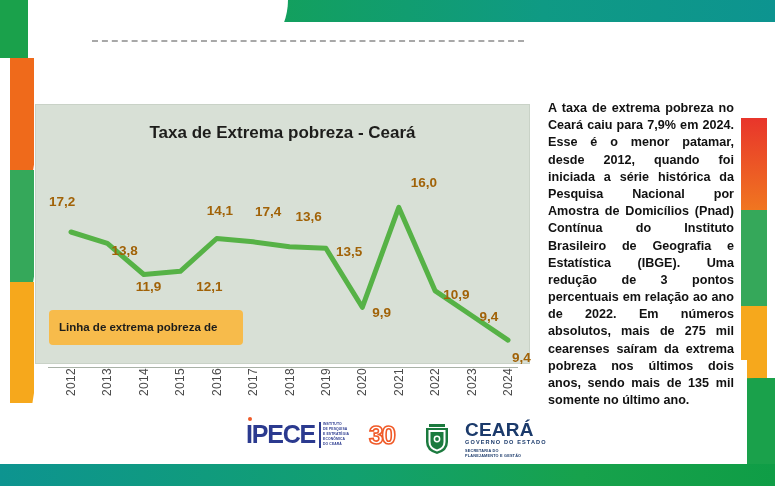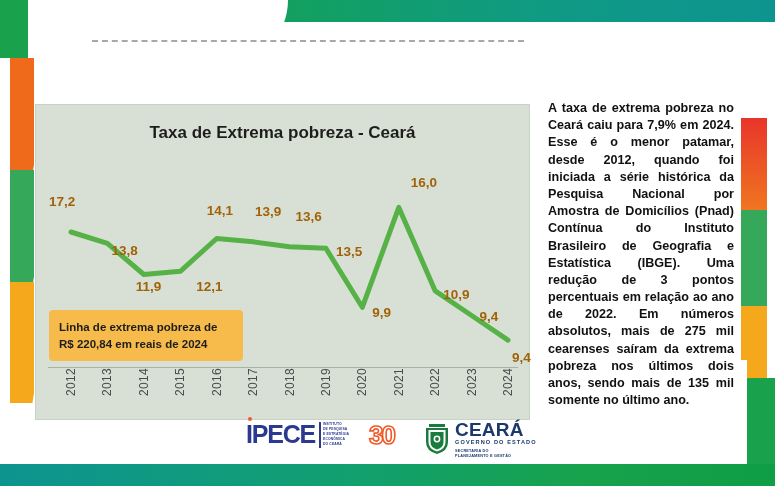--- a/index.html
+++ b/index.html
@@ -73,21 +73,21 @@
   }
   .title .brand{color:#f05a28;font-weight:700;}
   .title .rest{font-weight:400;color:#1a1a1a;}
   .dash-rule{
     margin-top:10px;width:432px;height:0;
     border-top:2px dashed #9a9a9a;opacity:.85;
   }
 
   
   .chart-panel{
-    position:absolute;left:35px;top:104px;width:495px;height:316px;
+    position:absolute;left:35px;top:104px;width:495px;height:260px;
     background:#d8e0d6;border:1px solid #c9d2c7;box-sizing:border-box;
   }
   .chart-title{
     position:absolute;left:0;top:18px;width:100%;text-align:center;
     font-size:17px;font-weight:700;color:#1d1d1b;
   }
   .plot{position:absolute;left:0;top:0;width:495px;height:316px;}
   .plot svg{display:block;}
   .xaxis{
     position:absolute;left:12px;top:262px;width:470px;height:1px;background:#a9b2a7;
@@ -131,21 +131,21 @@
   .ipece-sub{
     font-size:3.4px;line-height:1.5;color:#2b3a8f;font-weight:700;
     border-left:2px solid #2b3a8f;padding-left:2px;letter-spacing:.1px;
     white-space:pre-line;
   }
   .logo-22{
     position:absolute;left:123px;top:2px;font-size:26px;font-weight:700;
     color:#f05a28;letter-spacing:-2px;
     -webkit-text-stroke:1.6px #f05a28;color:transparent;
   }
-  .logo-ceara{position:absolute;left:178px;top:2px;display:flex;align-items:center;gap:5px;}
+  .logo-ceara{position:absolute;left:178px;top:2px;display:flex;align-items:center;gap:15px;}
   .brasao{
     width:26px;height:30px;position:relative;
   }
   .brasao svg{display:block;}
   .ceara-txt{line-height:1;}
   .ceara-name{font-size:19px;font-weight:700;color:#1b3a6b;letter-spacing:.2px;}
   .ceara-gov{font-size:5.6px;font-weight:700;color:#1b3a6b;letter-spacing:1.1px;margin-top:1px;}
   .ceara-sec{font-size:3.8px;font-weight:700;color:#1b3a6b;letter-spacing:.2px;margin-top:3px;white-space:pre-line;line-height:1.35;}
 </style>
 </head>
@@ -200,32 +200,31 @@
         <div class="tick" style="left: 365.167px;">2022</div>
         <div class="tick" style="left: 401.583px;">2023</div>
         <div class="tick" style="left: 438px;">2024</div>
       </div>
     <div id="dlabels">
         <div class="dlabel" style="left: 13px; top: 88.9524px;">17,2</div>
         <div class="dlabel" style="left: 75.4167px; top: 138.419px;">13,8</div>
         <div class="dlabel" style="left: 99.8333px; top: 173.543px;">11,9</div>
         <div class="dlabel" style="left: 160.25px; top: 164.267px; margin-top: 10px;">12,1</div>
         <div class="dlabel" style="left: 170.667px; top: 97.5048px;">14,1</div>
-        <div class="dlabel" style="left: 219.083px; top: 98.781px;">13,9</div>
+        <div class="dlabel" style="left: 219.083px; top: 98.781px;">17,4</div>
         <div class="dlabel" style="left: 259.5px; top: 103.695px;">13,6</div>
         <div class="dlabel" style="left: 299.917px; top: 139.333px;">13,5</div>
         <div class="dlabel" style="left: 336.333px; top: 200.305px;">9,9</div>
         <div class="dlabel" style="left: 374.75px; top: 70.381px;">16,0</div>
         <div class="dlabel" style="left: 407.167px; top: 181.924px;">10,9</div>
         <div class="dlabel" style="left: 443.583px; top: 204px;">9,4</div>
         <div class="dlabel" style="left: 476px; top: 245.067px;">9,4</div>
       </div>
     <div class="callout">
       <div>Linha de extrema pobreza de</div>
-      <div>R$ 220,84 em reais de 2024</div>
     </div>
   </div>
 
   <div class="story">A taxa de extrema pobreza no Ceará caiu para 7,9% em 2024. Esse é o menor patamar, desde 2012, quando foi iniciada a série histórica da Pesquisa Nacional por Amostra de Domicílios (Pnad) Contínua do Instituto Brasileiro de Geografia e Estatística (IBGE). Uma redução de 3 pontos percentuais em relação ao ano de 2022. Em números absolutos, mais de 275 mil cearenses saíram da extrema pobreza nos últimos dois anos, sendo mais de 135 mil somente no último ano.</div>
 
   <div class="logos">
     <div class="logo-ipece">
       <span class="ipece-word">
         <span class="ipece-dot"></span>
         <span>IPECE</span>

